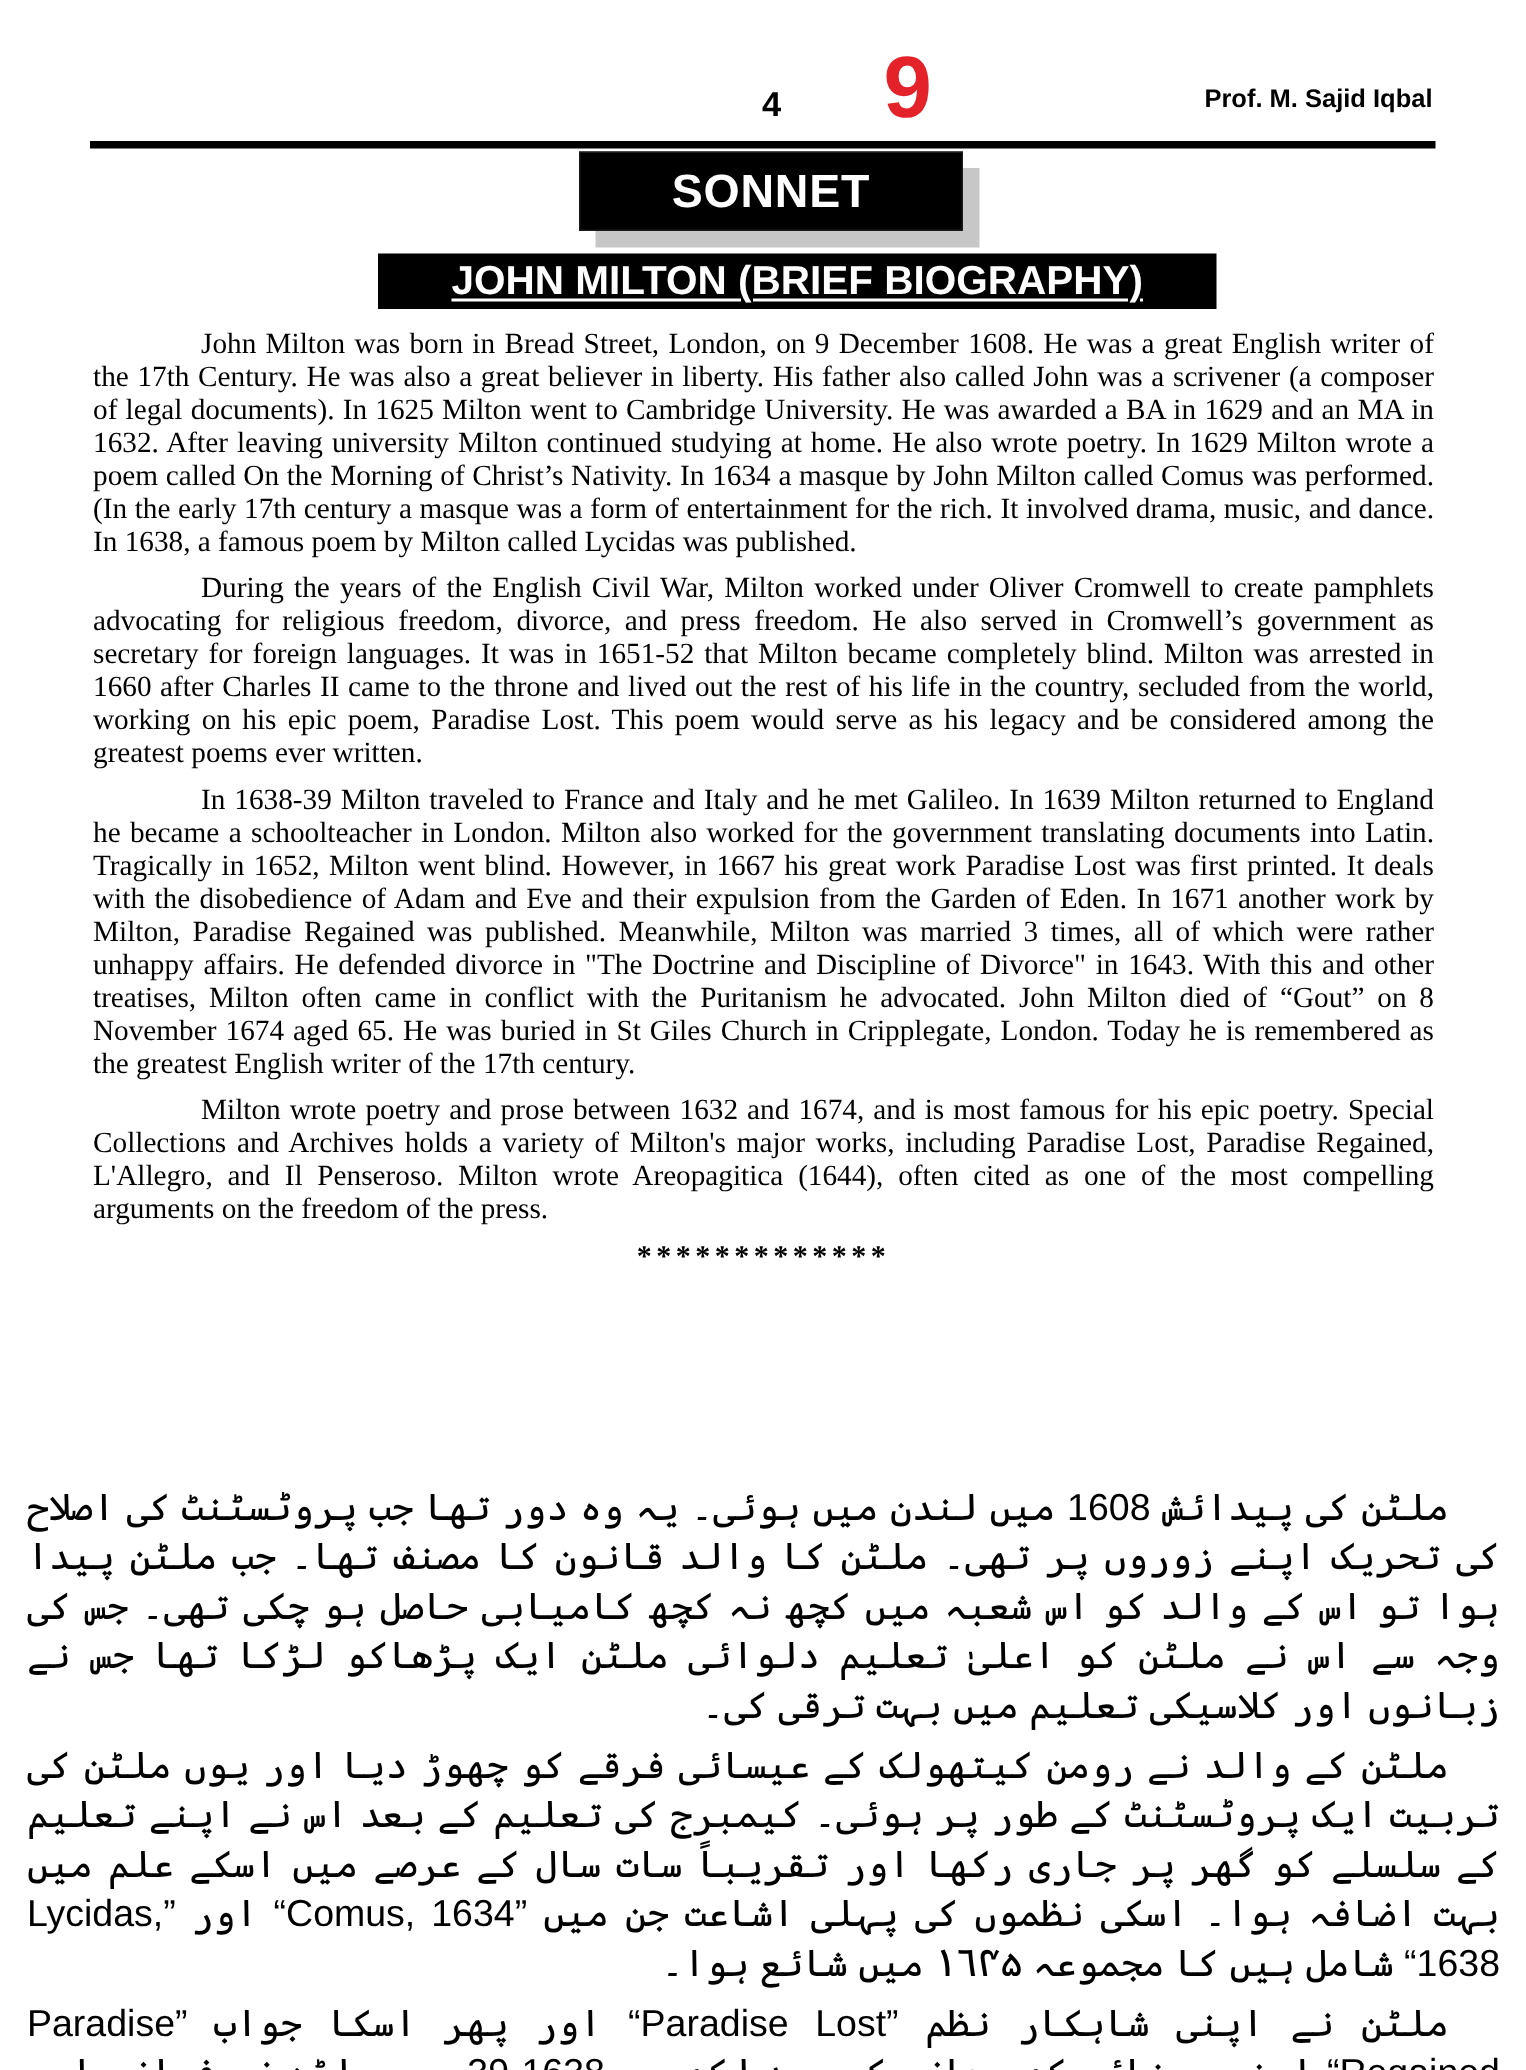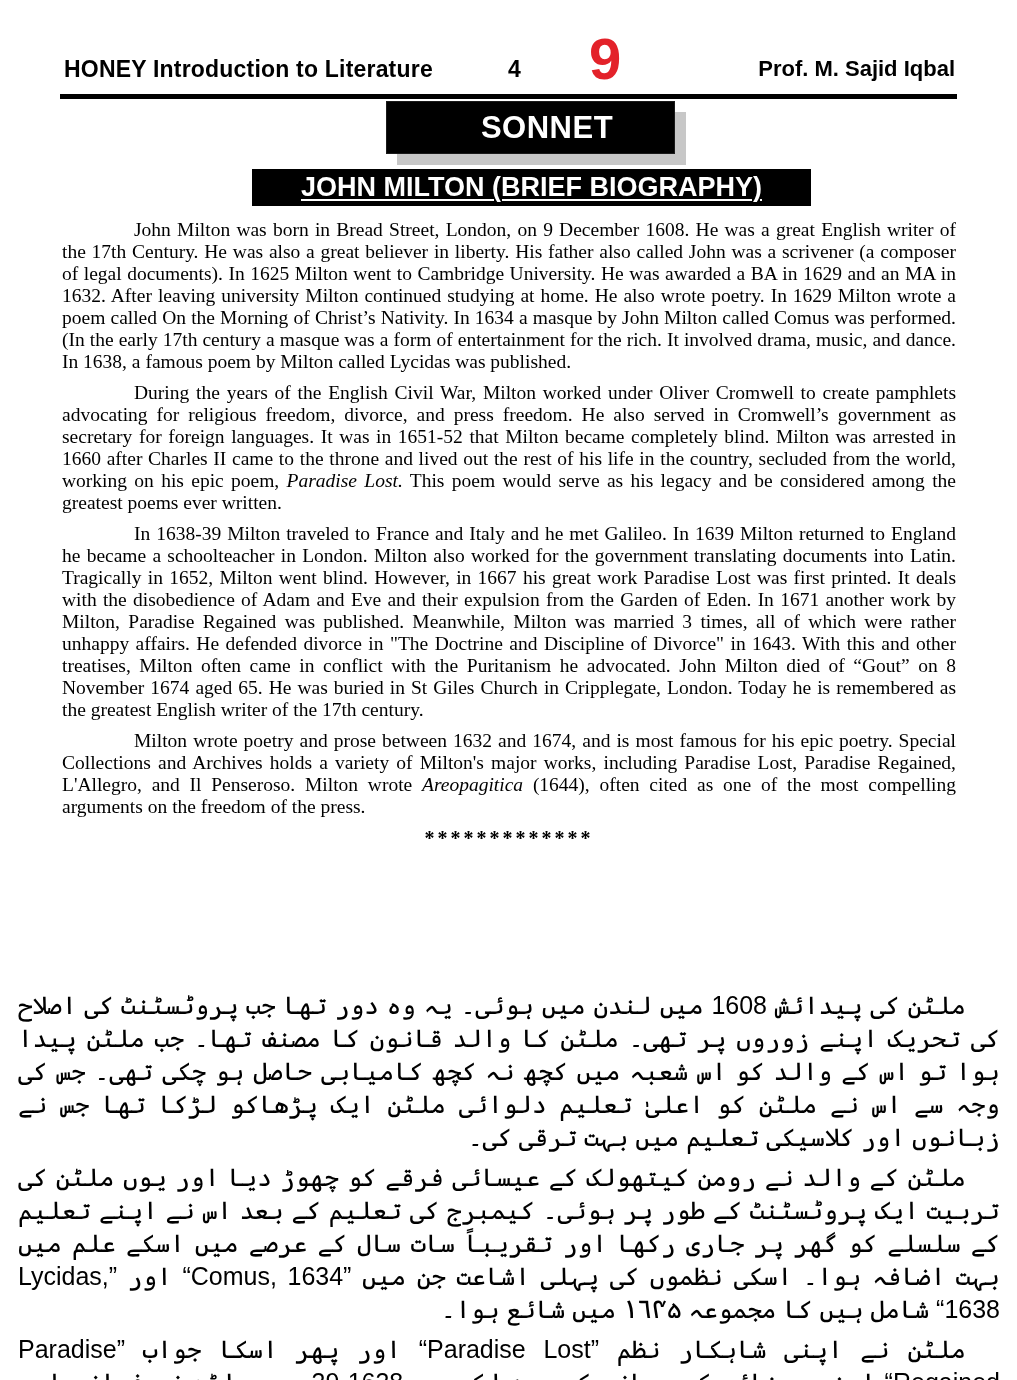--- a/index.html
+++ b/index.html
@@ -45,21 +45,21 @@
     font-size: 58px;
     line-height: 1;
     color: #e3222a;
   }
   .header-prof {
     position: absolute;
     right: 62px;
     top: 56px;
     font-family: "Liberation Sans", sans-serif;
     font-weight: bold;
-    font-size: 22px;
+    font-size: 17px;
     white-space: nowrap;
   }
   .header-rule {
     position: absolute;
     left: 60px;
     top: 94px;
     width: 897px;
     height: 5px;
     background: #000000;
   }
@@ -70,21 +70,20 @@
     left: 386px;
     top: 101px;
     width: 254px;
     height: 51px;
     background: #000000;
     border: 1px solid #1a1a1a;
     box-shadow: 11px 11px 0 #c7c7c7;
     display: flex;
     align-items: center;
     justify-content: center;
-    padding-left: 33px;
   }
   .sonnet-box span {
     color: #ffffff;
     font-family: "Liberation Sans", sans-serif;
     font-weight: bold;
     font-size: 31px;
     letter-spacing: 0.5px;
   }
   .bio-banner {
     position: absolute;
@@ -115,21 +114,21 @@
     top: 219px;
     width: 894px;
   }
   .eng {
     margin: 0 0 9px 0;
     font-size: 19.5px;
     line-height: 22px;
     text-align: justify;
     text-indent: 72px;
   }
-  .eng .it { font-style: italic; }
+  .eng .it { }
 
   .separator-row {
     margin: 2px 0 0 0;
     text-align: center;
     font-size: 20px;
     font-weight: bold;
     letter-spacing: 3px;
     text-indent: 0;
   }
 
@@ -148,21 +147,20 @@
     line-height: 33px;
     text-align: justify;
     text-indent: 34px;
   }
 </style>
 </head>
 <body>
 
 <div class="page">
 
-  <div class="header-course">HONEY Introduction to Literature</div>
   <div class="header-pagenum">4</div>
   <div class="header-bignum">9</div>
   <div class="header-prof">Prof. M. Sajid Iqbal</div>
   <div class="header-rule"></div>
 
   <div class="sonnet-box">
     <span>SONNET</span>
   </div>
 
   <div class="bio-banner">

